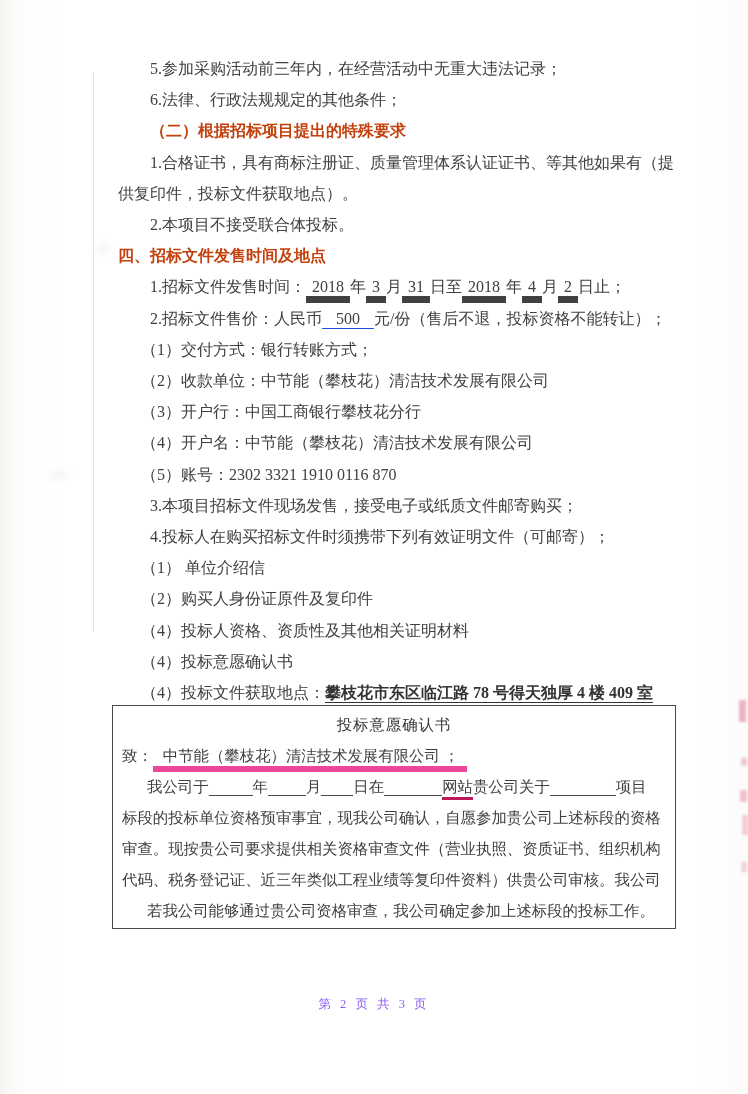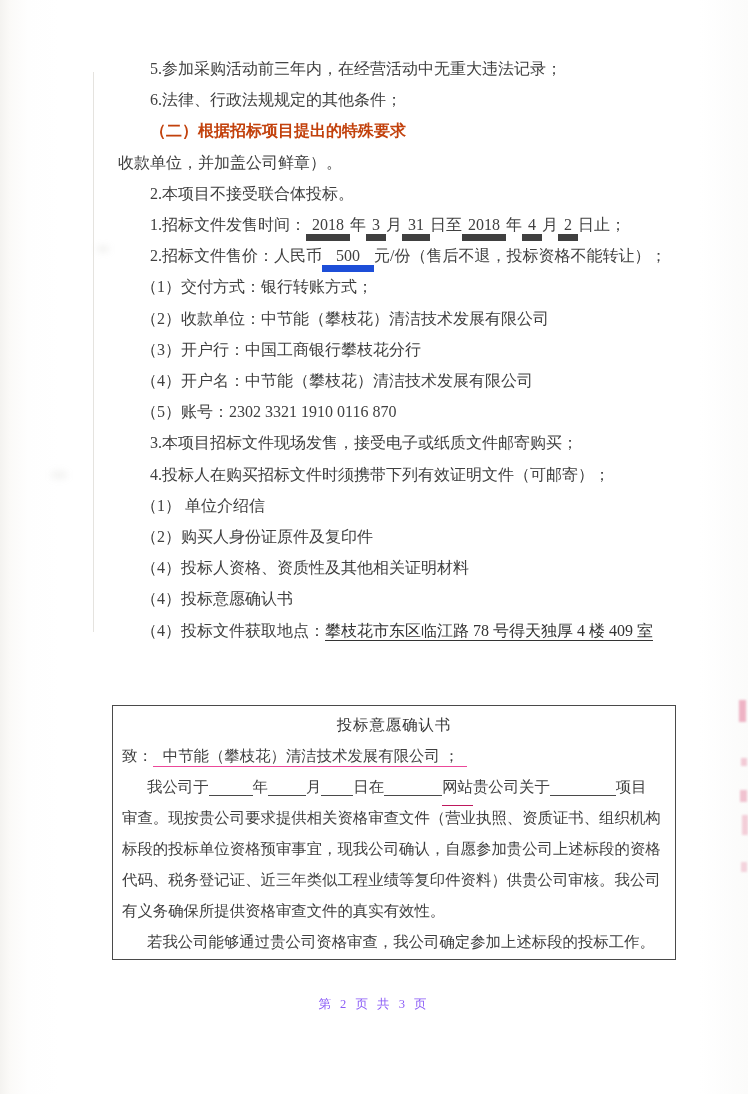--- a/index.html
+++ b/index.html
@@ -29,34 +29,34 @@
 
   .main{
     position:absolute;left:118px;top:53px;width:586px;
     font-size:16px;line-height:31.2px;
   }
   .main p{margin:0;white-space:nowrap;}
   .ia{padding-left:32px;}      
   .ib{padding-left:23px;}      
   .bold{font-weight:bold;color:#c2410c;}
   .uv{border-bottom:7px solid #404040;padding:0 6px 1px;}
-  .uw{border-bottom:7px solid #1d4ed8;padding:0 14px 1px;}
-  .bu{font-weight:normal;color:#333;border-bottom:1px solid #333;padding-bottom:1px;}
+  .uw{border-bottom:1px solid #1d4ed8;padding:0 14px 1px;}
+  .bu{font-weight:bold;color:#333;border-bottom:1px solid #333;padding-bottom:1px;}
 
   .confirm-box{
     position:absolute;left:112px;top:705px;width:564px;box-sizing:border-box;
     border:1.5px solid #4a4a4a;
     padding:3px 9px 2px 9px;
     font-size:15.4px;line-height:31px;
   }
   .confirm-box p{margin:0;white-space:nowrap;}
   .box-title{text-align:center;letter-spacing:1px;color:#383838;}
   .indent{padding-left:25px;}
-  .ul{border-bottom:1px solid #ec4899;padding:0 8px 2px 10px;}
-  .un{border-bottom:1px solid #be185d;padding-bottom:10px;}
+  .ul{border-bottom:6px solid #ec4899;padding:0 8px 2px 10px;}
+  .un{border-bottom:3px solid #be185d;padding-bottom:2px;}
   .blank{display:inline-block;border-bottom:1px solid #4a4a4a;height:1em;vertical-align:-4px;}
 
   .footer{
     position:absolute;left:0;top:996px;width:748px;text-align:center;
     font-size:12.5px;letter-spacing:3px;color:#8b5cf6;
   }
 </style>
 </head>
 <body>
 
@@ -67,42 +67,43 @@
 <div class="pink p1"></div>
 <div class="pink p2"></div>
 <div class="pink p3"></div>
 <div class="pink p4"></div>
 <div class="pink p5"></div>
 
 <div class="main">
   <p class="ia">5.参加采购活动前三年内，在经营活动中无重大违法记录；</p>
   <p class="ia">6.法律、行政法规规定的其他条件；</p>
   <p class="ia bold">（二）根据招标项目提出的特殊要求</p>
-  <p>收款单位，并加盖公司鲜章）。</p>
+  <p class="ia">1.合格证书，具有商标注册证、质量管理体系认证证书、等其他如果有（提</p>
+  <p>供复印件，投标文件获取地点）。</p>
   <p class="ia">2.本项目不接受联合体投标。</p>
+  <p class="bold">四、招标文件发售时间及地点</p>
   <p class="ia"><span>1.招标文件发售时间：</span><span class="uv">2018</span><span>年</span><span class="uv">3</span><span>月</span><span class="uv">31</span><span>日至</span><span class="uv">2018</span><span>年</span><span class="uv">4</span><span>月</span><span class="uv">2</span><span>日止；</span></p>
   <p class="ia"><span>2.招标文件售价：人民币</span><span class="uw">500</span><span>元/份（售后不退，投标资格不能转让）；</span></p>
   <p class="ib">（1）交付方式：银行转账方式；</p>
   <p class="ib">（2）收款单位：中节能（攀枝花）清洁技术发展有限公司</p>
   <p class="ib">（3）开户行：中国工商银行攀枝花分行</p>
   <p class="ib">（4）开户名：中节能（攀枝花）清洁技术发展有限公司</p>
   <p class="ib">（5）账号：2302 3321 1910 0116 870</p>
   <p class="ia">3.本项目招标文件现场发售，接受电子或纸质文件邮寄购买；</p>
   <p class="ia">4.投标人在购买招标文件时须携带下列有效证明文件（可邮寄）；</p>
   <p class="ib">（1） 单位介绍信</p>
   <p class="ib">（2）购买人身份证原件及复印件</p>
   <p class="ib">（4）投标人资格、资质性及其他相关证明材料</p>
   <p class="ib">（4）投标意愿确认书</p>
   <p class="ib"><span>（4）投标文件获取地点：</span><span class="bu">攀枝花市东区临江路 78 号得天独厚 4 楼 409 室</span></p>
 </div>
 
 <div class="confirm-box">
   <p class="box-title">投标意愿确认书</p>
   <p><span>致：</span><span class="ul">中节能（攀枝花）清洁技术发展有限公司 ；</span></p>
   <p class="indent"><span>我公司于</span><span class="blank" style="width:44px"></span><span>年</span><span class="blank" style="width:38px"></span><span>月</span><span class="blank" style="width:32px"></span><span>日在</span><span class="blank" style="width:58px"></span><span class="un">网站</span><span>贵公司关于</span><span class="blank" style="width:66px"></span><span>项目</span></p>
+  <p>标段的投标单位资格预审事宜，现我公司确认，自愿参加贵公司上述标段的资格</p>
   <p>审查。现按贵公司要求提供相关资格审查文件（营业执照、资质证书、组织机构</p>
-  <p>标段的投标单位资格预审事宜，现我公司确认，自愿参加贵公司上述标段的资格</p>
   <p>代码、税务登记证、近三年类似工程业绩等复印件资料）供贵公司审核。我公司</p>
-  <p>有义务确保所提供资格审查文件的真实有效性。</p>
   <p class="indent">若我公司能够通过贵公司资格审查，我公司确定参加上述标段的投标工作。</p>
 </div>
 
 <div class="footer">第 2 页 共 3 页</div>
 
 </body></html>

